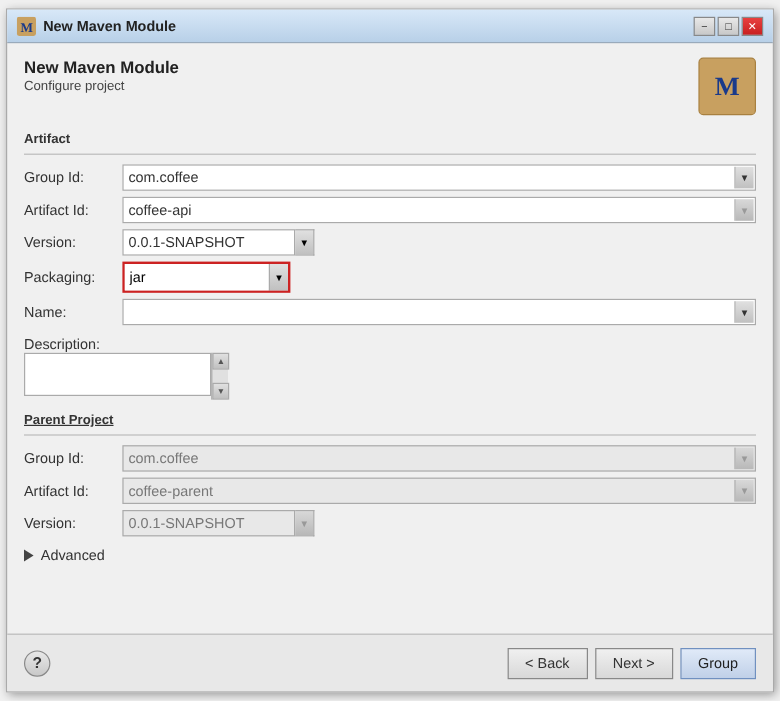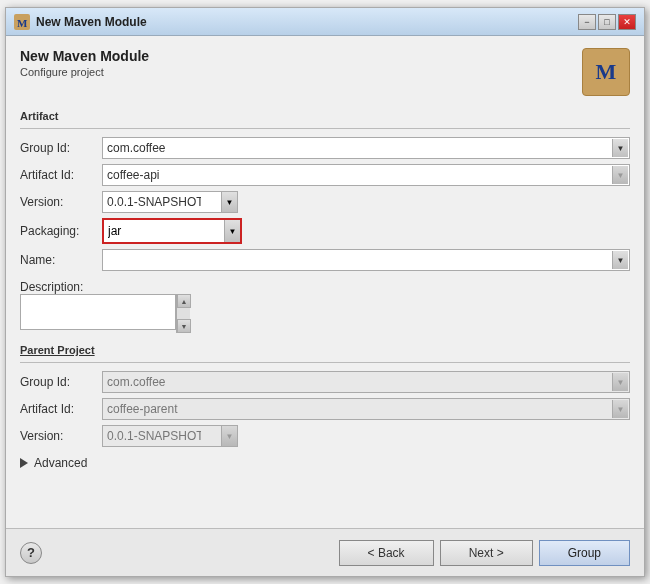--- a/index.html
+++ b/index.html
@@ -240,38 +240,38 @@
       font-weight: bold;
       color: #333;
       cursor: pointer;
     }
     .footer-buttons {
       display: flex;
       gap: 6px;
     }
     .btn {
       height: 26px;
-      padding: 0 28px;
+      padding: 0 14px;
       border: 1px solid #888;
       background: linear-gradient(to bottom, #f0f0f0, #d8d8d8);
       font-size: 12px;
       color: #333;
       cursor: pointer;
     }
     .btn.primary {
       background: linear-gradient(to bottom, #e0eaf8, #c0d0e8);
       border: 1px solid #7090c0;
       color: #222;
     }
     .btn:disabled {
       color: #999;
       cursor: default;
     }
     .version-input {
-      width: 120px;
+      width: 144px;
       height: 22px;
       border: 1px solid #aaa;
       background: white;
       padding: 2px 20px 2px 4px;
       font-size: 12px;
       color: #333;
     }
     .version-input:disabled {
       background: #e8e8e8;
       color: #777;

